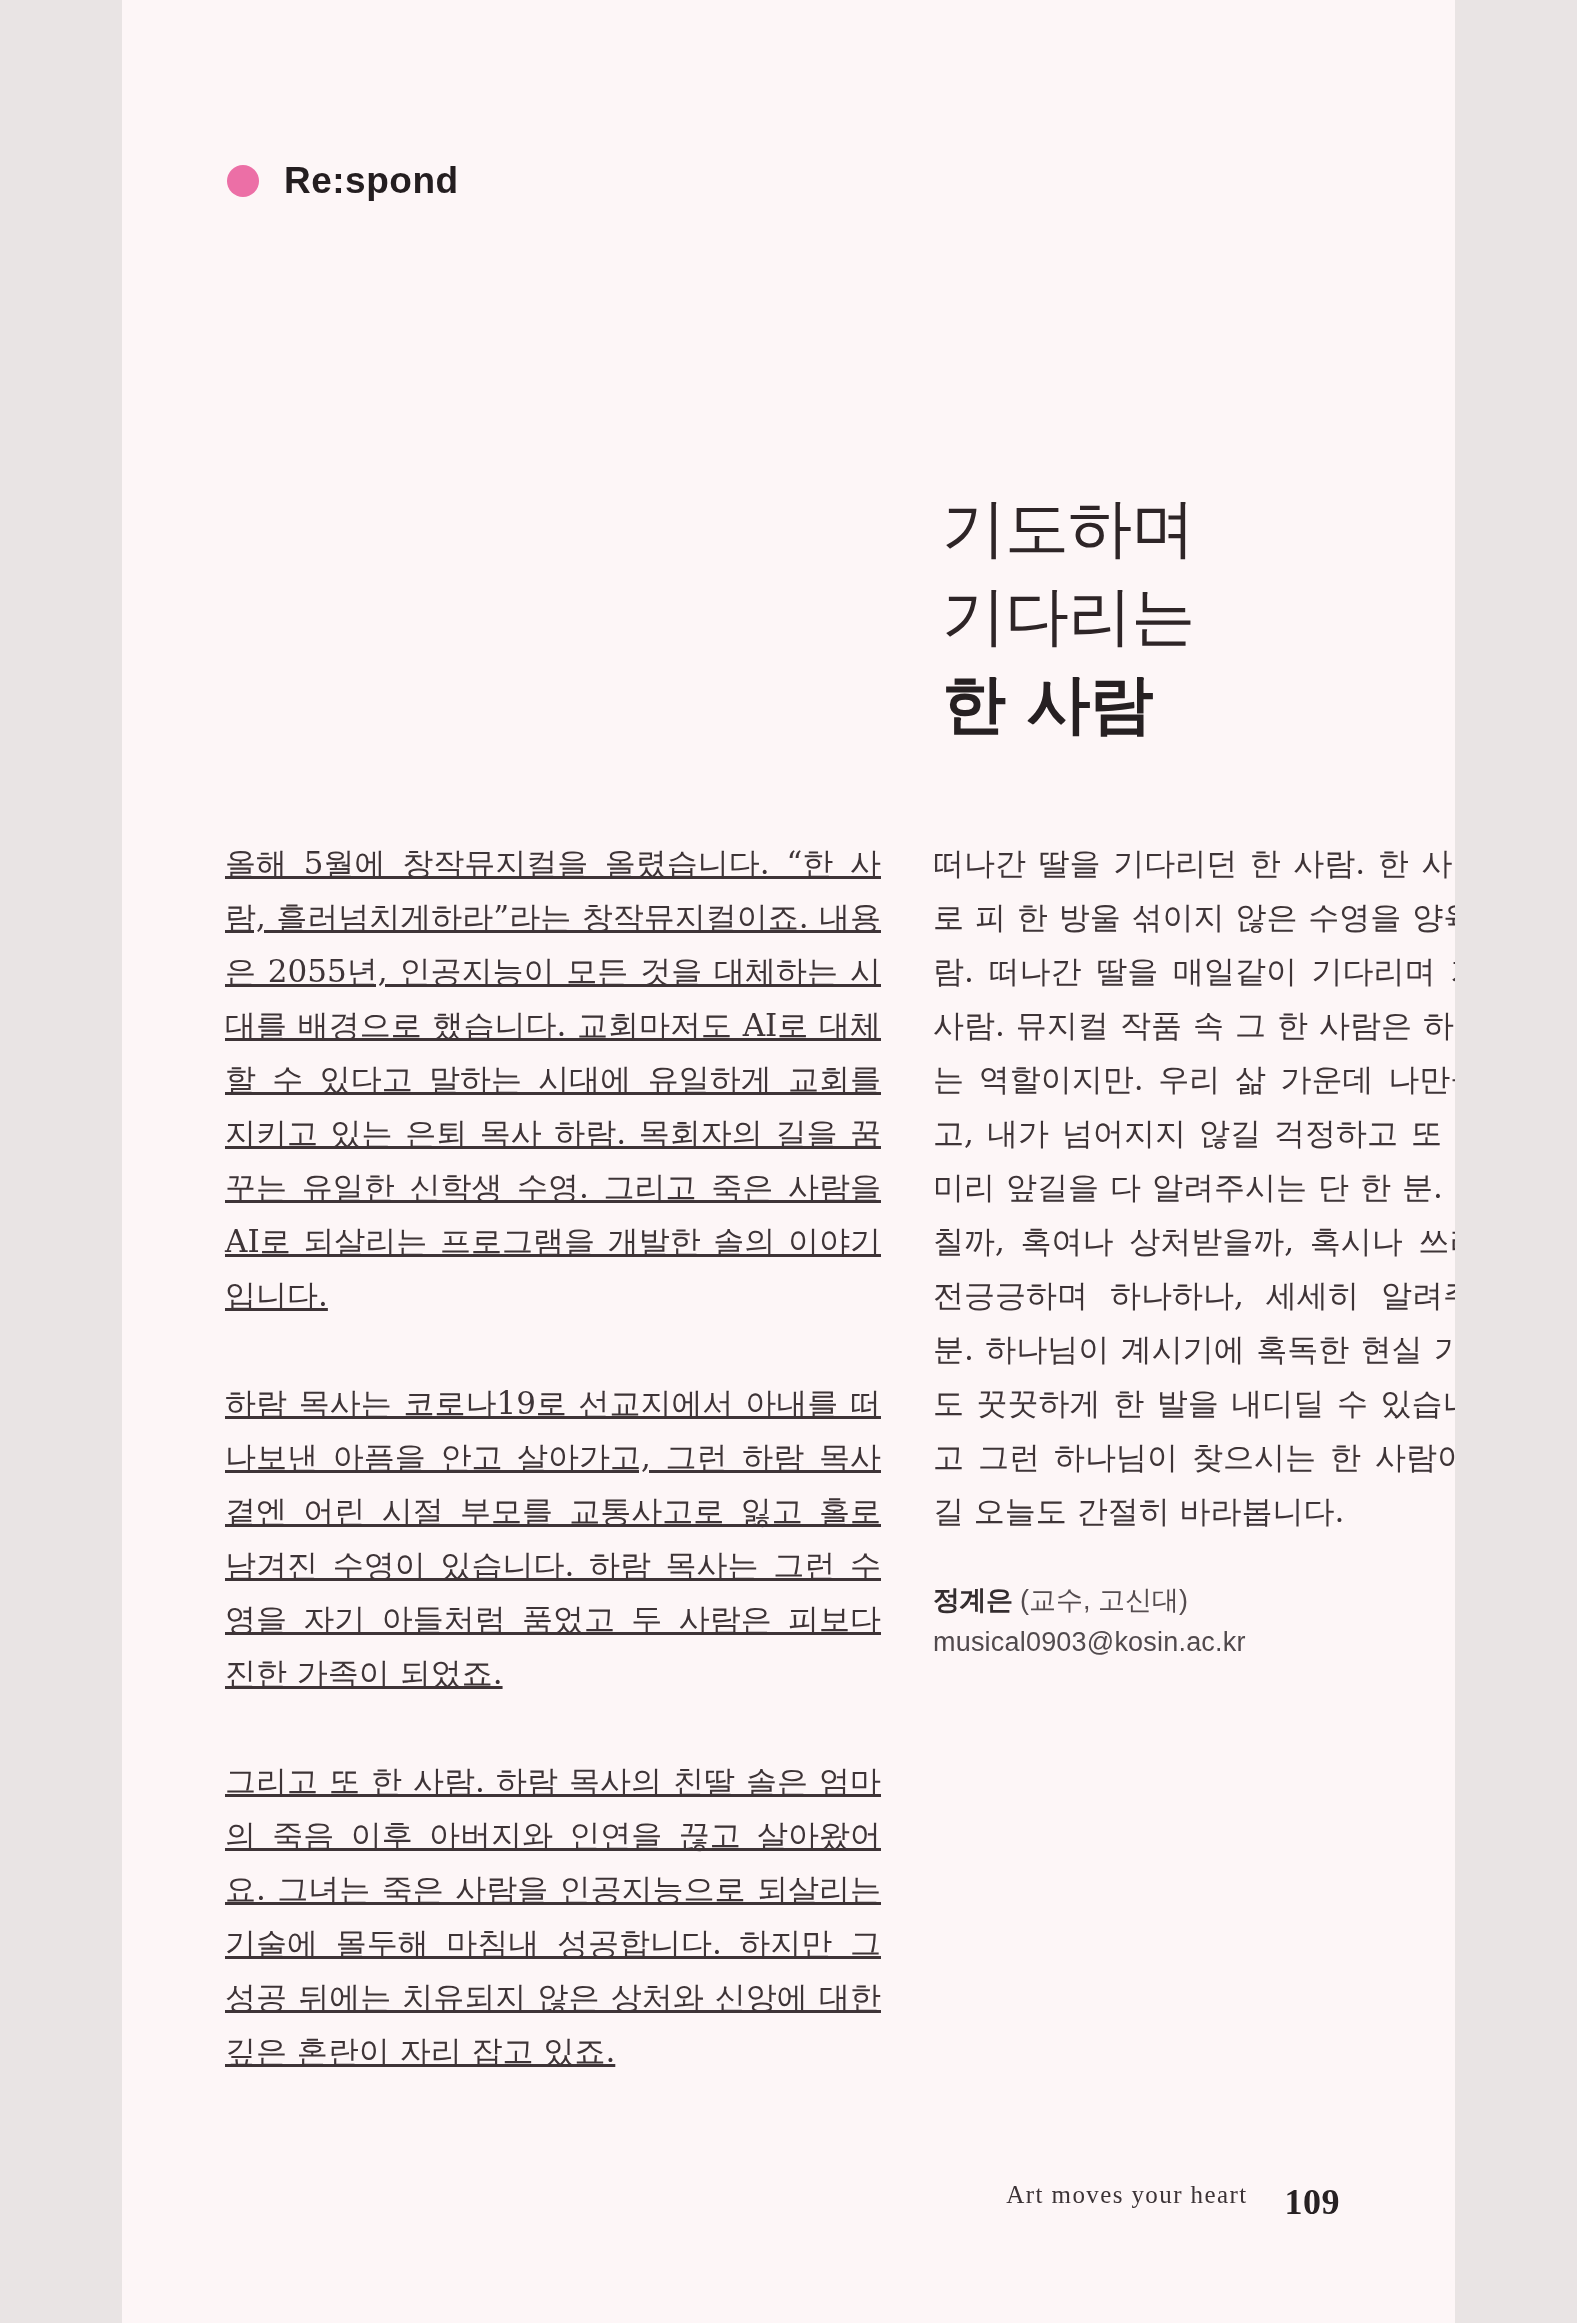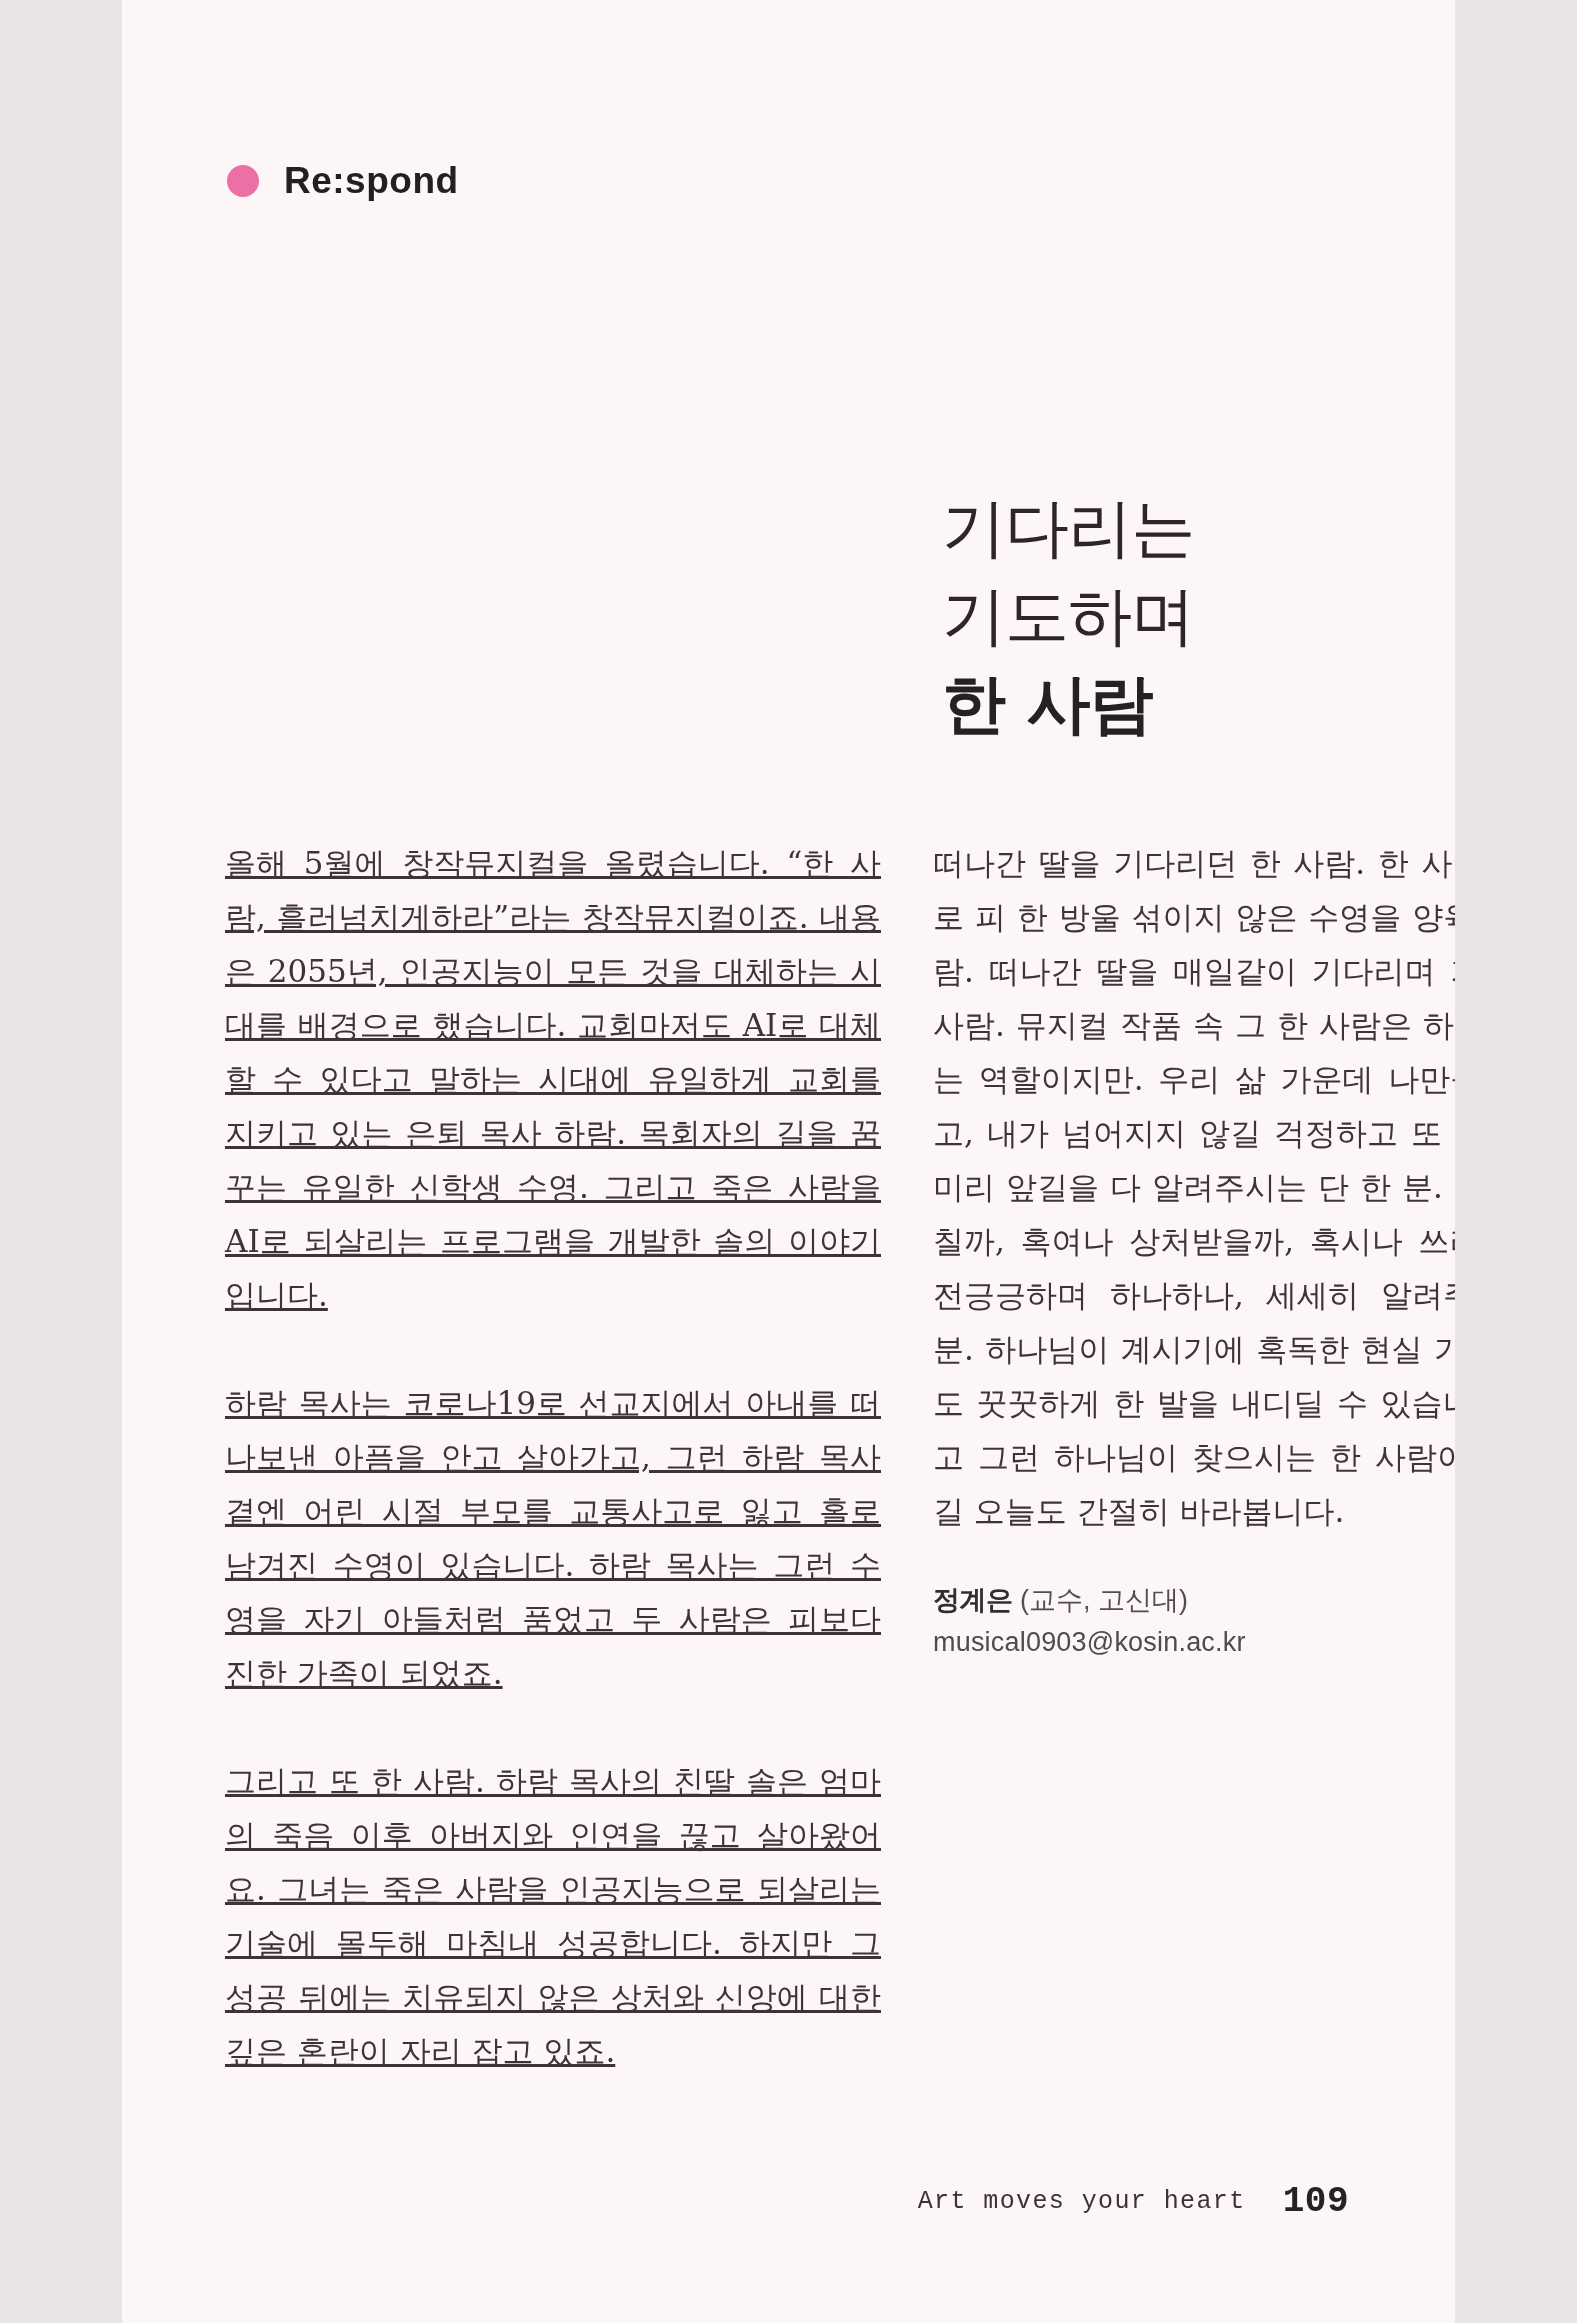--- a/index.html
+++ b/index.html
@@ -79,26 +79,26 @@
     color:#4a4145;
     text-align:left;
   }
   .author .name{font-weight:700;color:#342d2f;letter-spacing:-0.5px;}
   .author .affiliation{color:#554c4f;}
   .author .email{color:#514a4d;letter-spacing:0.2px;}
 
   
   .footer{
     position:absolute;
-    right:106px;
+    right:115px;
     top:2181px;
     display:flex;
-    align-items:center;
+    align-items:flex-start;
     gap:37px;
-    font-family:Liberation Mono, monospace;
+    font-family:Liberation Serif, serif;
   }
   .footer .tagline{
     font-size:25px;
     letter-spacing:1.4px;
     color:#3c3336;
   }
   .footer .pagenum{
     font-size:36px;
     font-weight:700;
     color:#272123;
@@ -109,22 +109,22 @@
 <body>
 
 <div class="page">
 
   <div class="eyebrow">
     <span class="dot"></span>
     <span class="label">Re:spond</span>
   </div>
 
   <div class="title">
+      <div class="line">기도하며</div>
       <div class="line">기다리는</div>
-      <div class="line">기도하며</div>
       <div class="line bold">한 사람</div>
     </div>
 
   <div class="col left">
       <p>올해 5월에 창작뮤지컬을 올렸습니다. “한 사람, 흘러넘치게하라”라는 창작뮤지컬이죠. 내용은 2055년, 인공지능이 모든 것을 대체하는 시대를 배경으로 했습니다. 교회마저도 AI로 대체할 수 있다고 말하는 시대에 유일하게 교회를 지키고 있는 은퇴 목사 하람. 목회자의 길을 꿈꾸는 유일한 신학생 수영. 그리고 죽은 사람을 AI로 되살리는 프로그램을 개발한 솔의 이야기입니다.</p>
       <p>하람 목사는 코로나19로 선교지에서 아내를 떠나보낸 아픔을 안고 살아가고, 그런 하람 목사 곁엔 어린 시절 부모를 교통사고로 잃고 홀로 남겨진 수영이 있습니다. 하람 목사는 그런 수영을 자기 아들처럼 품었고 두 사람은 피보다 진한 가족이 되었죠.</p>
       <p>그리고 또 한 사람. 하람 목사의 친딸 솔은 엄마의 죽음 이후 아버지와 인연을 끊고 살아왔어요. 그녀는 죽은 사람을 인공지능으로 되살리는 기술에 몰두해 마침내 성공합니다. 하지만 그 성공 뒤에는 치유되지 않은 상처와 신앙에 대한 깊은 혼란이 자리 잡고 있죠.</p>
     </div>
 
   <div class="col right">

